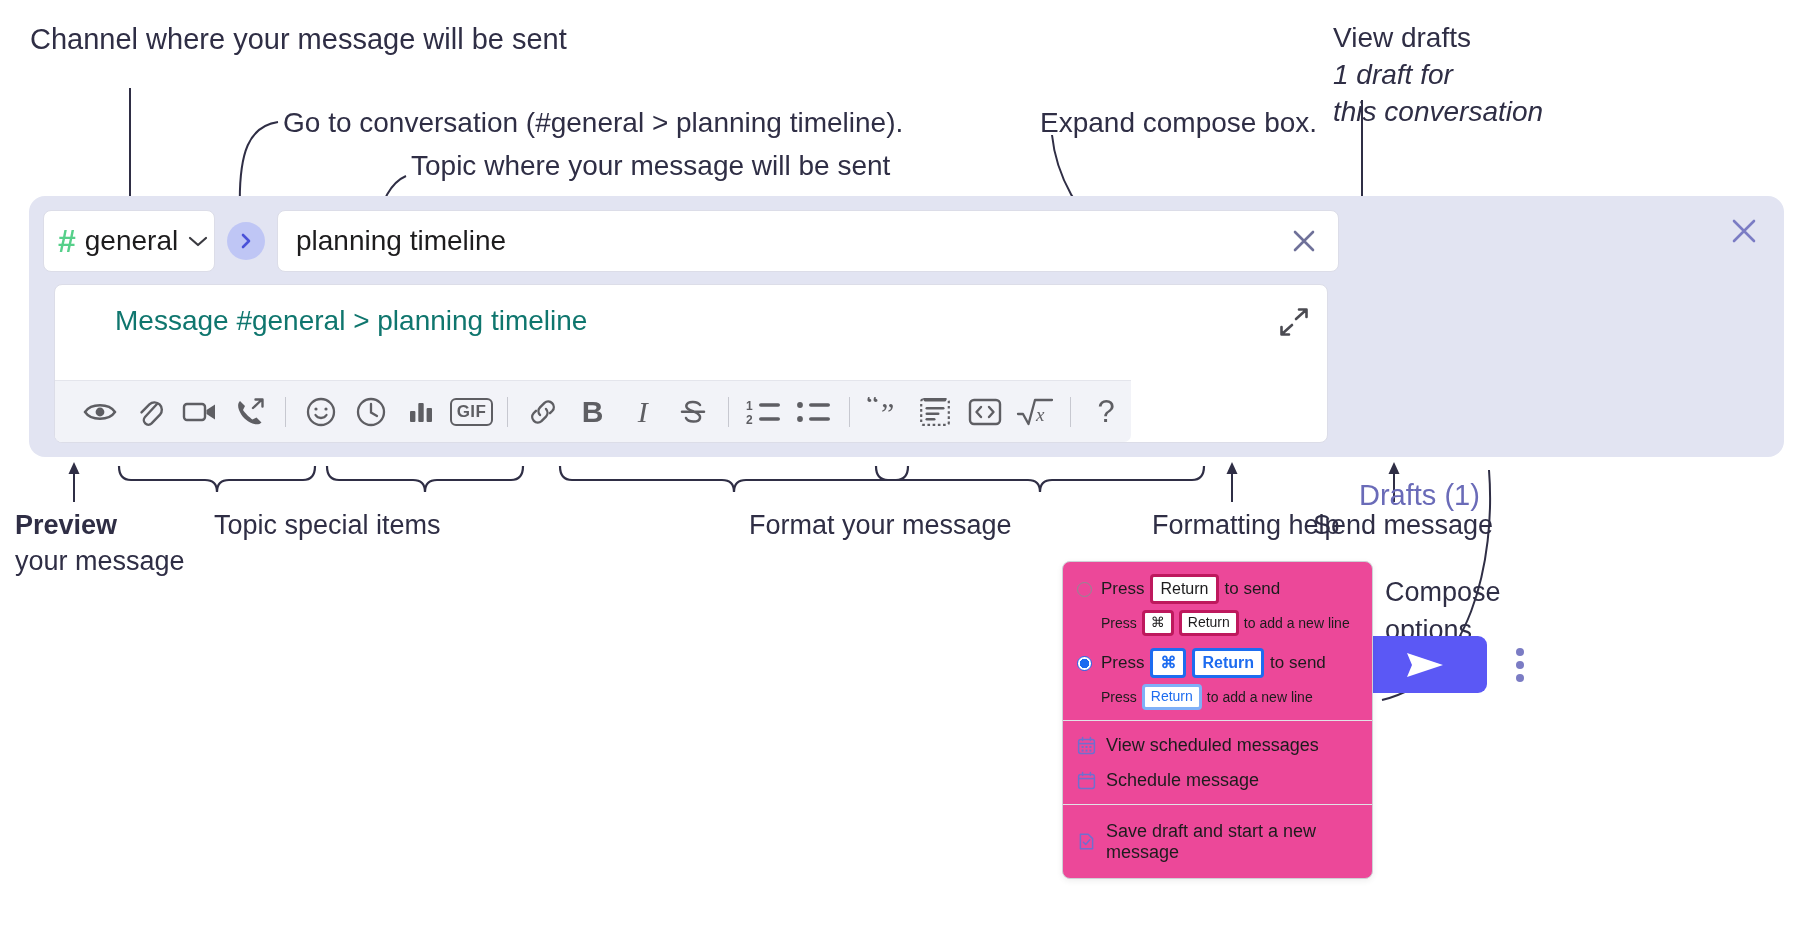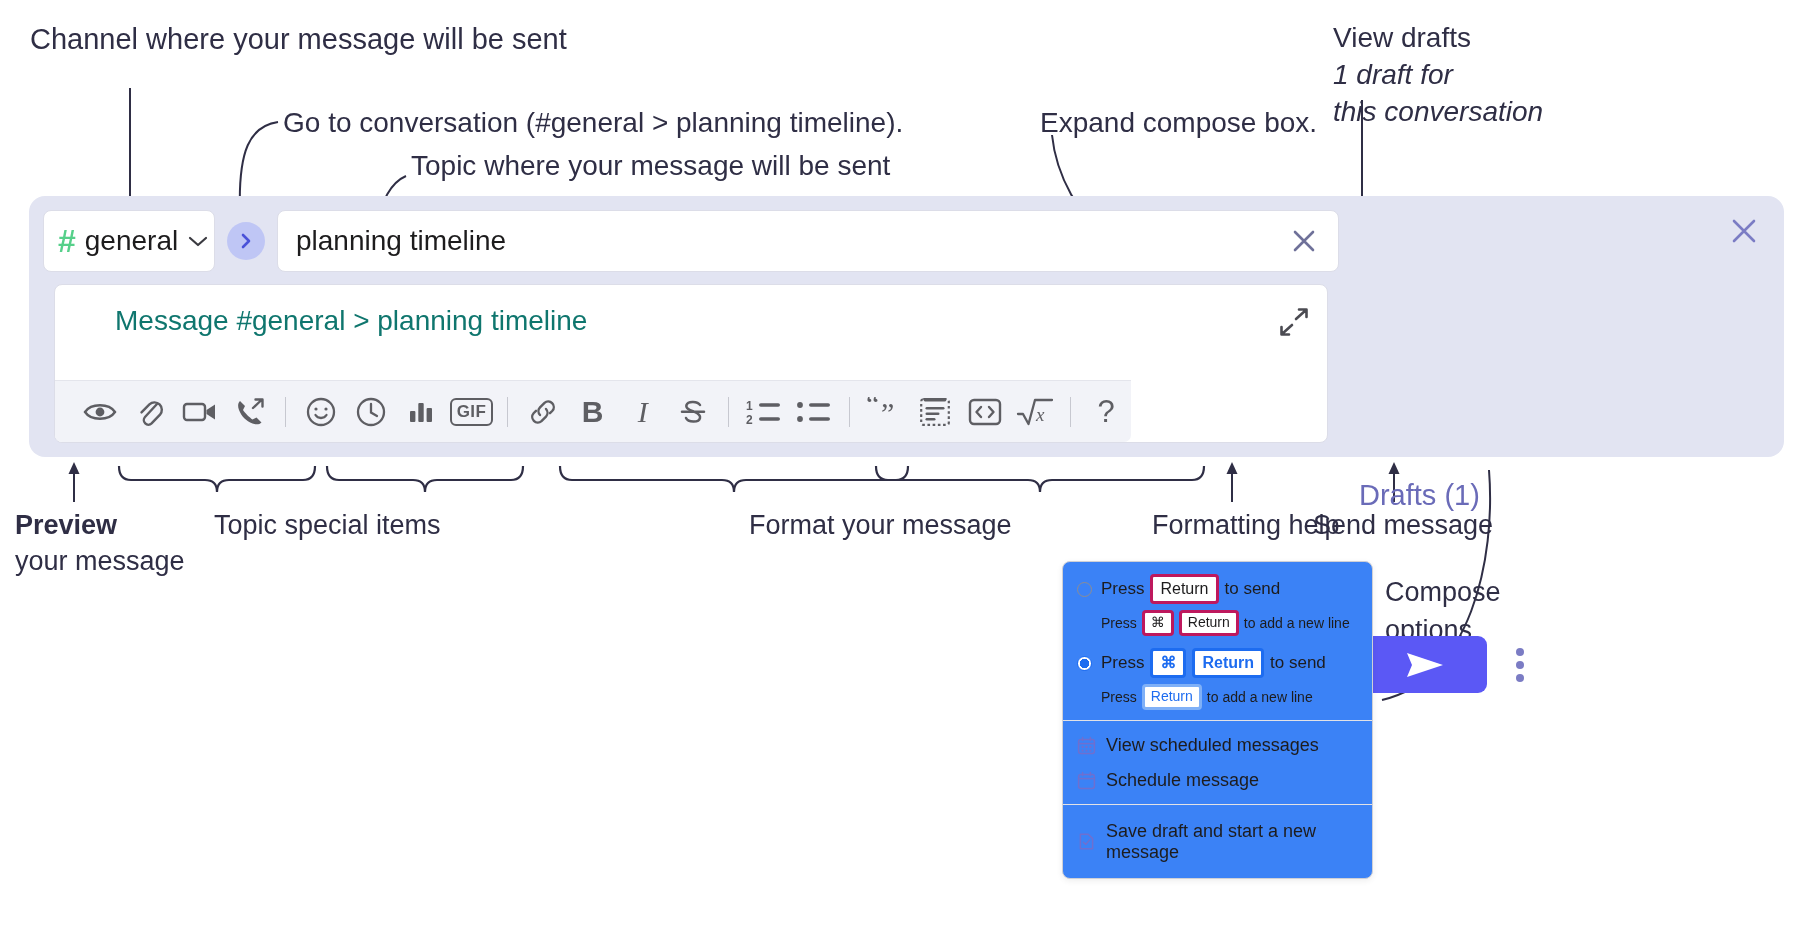--- a/index.html
+++ b/index.html
@@ -106,21 +106,21 @@
   }
   #kebab-btn {
     position:absolute; left:1478px; top:447px; width:26px; height:44px;
     display:flex; flex-direction:column; align-items:center; justify-content:center; gap:5px;
   }
   #kebab-btn i { width:8px; height:8px; border-radius:50%; background:#7b7cc4; display:block; }
 
   
   #options-menu {
     position:absolute; left:1062px; top:561px; width:311px;
-    background:#3b82f6; border:1px solid #cfd0d6; border-radius:8px;
+    background:#ec4899; border:1px solid #cfd0d6; border-radius:8px;
     box-shadow:0 2px 6px rgba(0,0,0,.07);
     font-size:17px; color:#1d1c1d;
   }
   .opt-group { padding:12px 14px 10px 14px; }
   .opt-row { display:flex; align-items:center; gap:9px; }
   .radio { width:15px; height:15px; border-radius:50%; border:1.6px solid #8d8d93; flex:none; }
   .radio.on { border:1.6px solid #1d6cf0; background:
       radial-gradient(circle at center, #1d6cf0 0 4.6px, #fff 4.9px 100%); }
   .opt-main { font-size:17px; display:flex; align-items:center; gap:6px; }
   .opt-sub { font-size:14px; display:flex; align-items:center; gap:5px; margin:6px 0 0 24px; color:#1d1c1d; }

